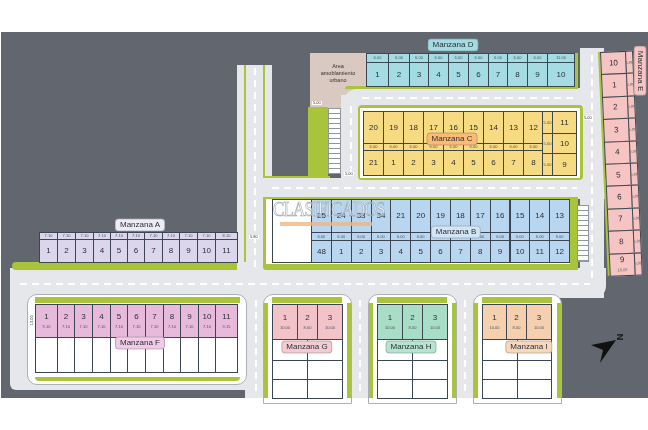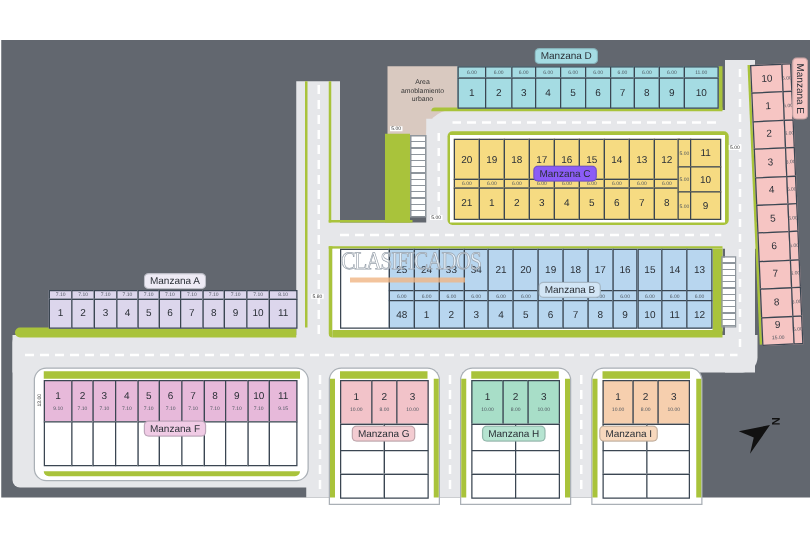--- a/index.html
+++ b/index.html
@@ -629,27 +629,27 @@
   <div class="a" style="left:280px;top:222px;width:92px;height:4px;background:#f0b584;opacity:.8;z-index:3;"></div>
 
   <span class="rdim" style="left:249px;top:235px;">5.80</span>
   <span class="rdim" style="left:312px;top:101px;">5.00</span>
   <span class="rdim" style="left:344px;top:172px;">5.00</span>
   <span class="rdim" style="left:583px;top:116px;">5.00</span>
   <span class="rdim" style="left:26px;top:318px;transform:rotate(-90deg);">13.00</span>
 
   <span class="label" style="left: 140px; top: 225px; background: rgb(238, 235, 245);">Manzana A</span>
   <span class="label" style="left: 456px; top: 232px; background: rgb(210, 229, 245);">Manzana B</span>
-  <span class="label" style="left: 452px; top: 139px; background: #8b5cf6;">Manzana C</span>
+  <span class="label" style="left: 452px; top: 139px; background: #fdba74;">Manzana C</span>
   <span class="label" style="left: 453px; top: 45px; background: rgb(165, 220, 227);">Manzana D</span>
   <span class="label" style="left: 640px; top: 71px; transform: translate(-50%, -50%) rotate(90deg); background: rgb(246, 197, 195);">Manzana E</span>
   <span class="label" style="left: 140px; top: 343px; background: rgb(240, 203, 229);">Manzana F</span>
   <span class="label" style="left: 307px; top: 347px; background: rgb(243, 204, 209);">Manzana G</span>
   <span class="label" style="left: 411px; top: 347px; background: rgb(182, 228, 209);">Manzana H</span>
-  <span class="label" style="left: 503px; top: 347px; background: rgb(247, 216, 189);">Manzana I</span>
+  <span class="label" style="left: 529px; top: 347px; background: rgb(247, 216, 189);">Manzana I</span>
 
   <div class="a" style="left:588px;top:333px;width:40px;height:32px;">
     <svg width="40" height="32" viewBox="0 0 40 32">
       <polygon points="3,12 28,7 12,30 15,17" fill="#111"></polygon>
     </svg>
     <span style="position:absolute;left:29px;top:-1px;font-size:9px;font-weight:bold;color:#111;transform:rotate(90deg);">N</span>
   </div>
 </div>
 
 </body></html>

